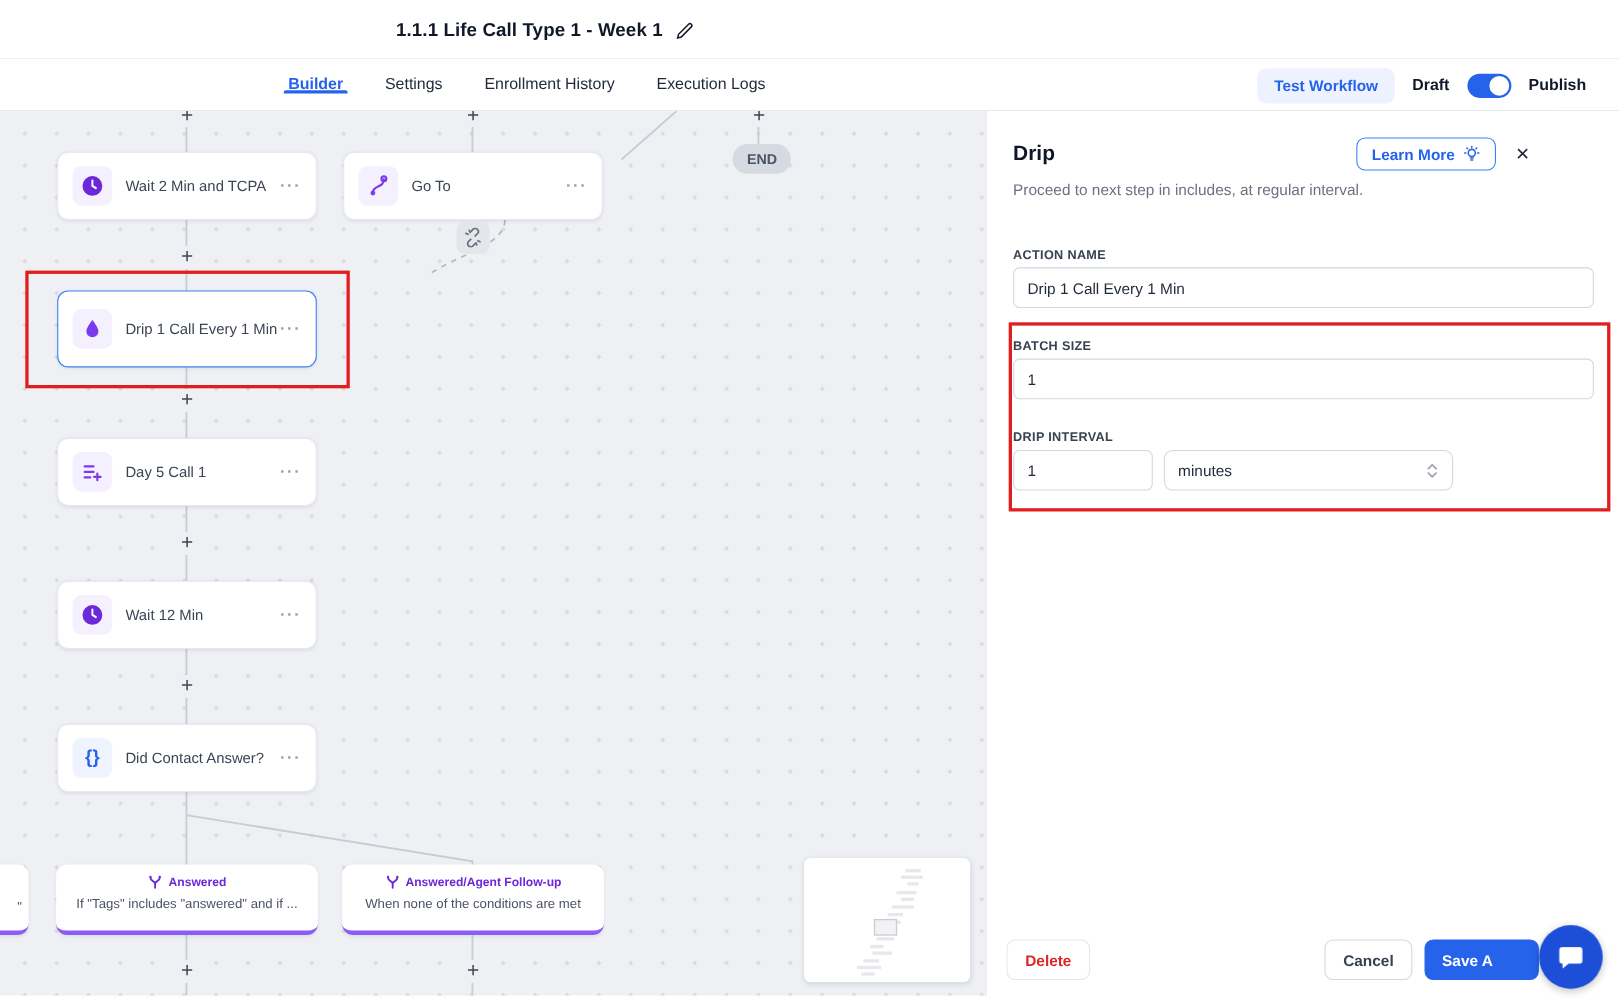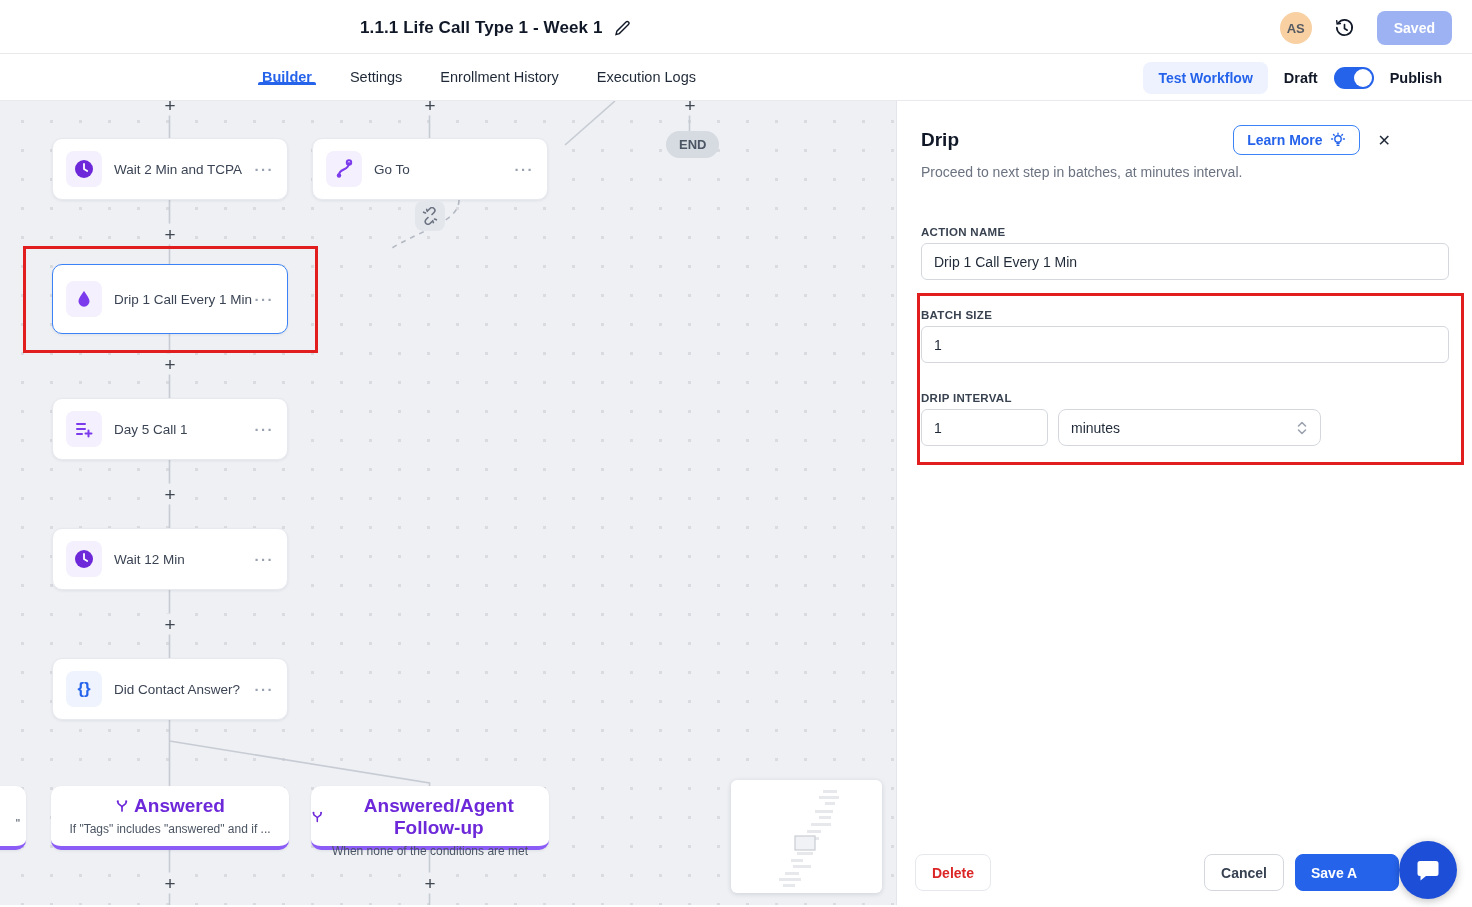--- a/index.html
+++ b/index.html
@@ -36,21 +36,21 @@
   .plus { position:absolute; transform:translate(-50%,-50%); z-index:2; color:#3f4752; font-size:19px; font-weight:500; line-height:1; background:#eef0f4; padding:1px 2px; }
   .node { position:absolute; width:236px; height:62px; background:#fff; border:1px solid #e7e9ee; border-radius:10px; box-shadow:0 1px 3px rgba(16,24,40,.07); display:flex; align-items:center; padding:0 13px; z-index:3; cursor:pointer; }
   .node.selected { border:1.5px solid #3b82f6; height:70px; }
   .node-icon { width:36px; height:36px; border-radius:8px; background:#f4f0fd; display:flex; align-items:center; justify-content:center; margin-right:12px; flex:none; }
   .node-icon.blue { background:#eef3fe; }
   .node-label { flex:1; font-size:13.5px; color:#3b4454; font-weight:500; white-space:nowrap; overflow:hidden; }
   .node-more { color:#98a1ad; font-size:15px; font-weight:700; letter-spacing:1.5px; cursor:pointer; }
   .braces-glyph { color:#2563eb; font-size:17px; font-weight:700; }
 
   .branch-card { position:absolute; width:238px; height:64px; background:#fff; border-radius:10px; border-bottom:4px solid #8b5cf6; box-shadow:0 1px 3px rgba(16,24,40,.07); text-align:center; padding-top:9px; z-index:3; cursor:pointer; }
-  .branch-title { display:flex; align-items:center; justify-content:center; gap:5px; font-size:19px; font-weight:700; color:#6d28d9; }
+  .branch-title { display:flex; align-items:center; justify-content:center; gap:5px; font-size:11px; font-weight:700; color:#6d28d9; }
   .branch-sub { margin-top:5px; font-size:12px; color:#4b5563; white-space:nowrap; overflow:hidden; padding:0 6px; }
 
   .end-pill { position:absolute; background:#d6dae1; color:#4b5563; font-size:13px; font-weight:600; border-radius:15px; padding:6px 13px; z-index:2; }
   .broken-link { position:absolute; width:30px; height:30px; border-radius:8px; background:#e3e6eb; display:flex; align-items:center; justify-content:center; z-index:4; }
 
   .minimap { position:absolute; left:731px; top:679px; width:151px; height:113px; background:#fff; border-radius:6px; box-shadow:0 1px 5px rgba(16,24,40,.15); z-index:2; }
   .annotation { position:absolute; border:3px solid #e11d1d; z-index:10; pointer-events:none; }
 
   
   .panel { position:relative; width:518px; height:804px; background:#fff; padding:24px; }
@@ -78,31 +78,20 @@
 
 <div class="app-header">
   <div class="title-wrap">
     <span class="wf-title">1.1.1 Life Call Type 1 - Week 1</span>
     <button class="icon-btn" title="">
       <svg width="17" height="17" viewBox="0 0 16 16" fill="none" stroke="#101828" stroke-width="1.3">
           <path d="M11.3 1.9a1.6 1.6 0 0 1 2.3 2.3L5 12.8l-3.1.8.8-3.1 8.6-8.6z"></path>
         </svg>
     </button>
   </div>
-  <div class="header-right">
-    <div class="avatar">AS</div>
-    <button class="icon-btn">
-      <svg width="21" height="21" viewBox="0 0 20 20" fill="none" stroke="#111827" stroke-width="1.6" stroke-linecap="round">
-        <path d="M4.2 4.6a7.3 7.3 0 1 1-1.5 4.5"></path>
-          <path d="M2.6 2.6l.4 3.1 3.1-.4" stroke-width="1.4"></path>
-          <path d="M10 6.2V10l2.6 1.6"></path>
-      </svg>
-    </button>
-    <button class="saved-btn">Saved</button>
-  </div>
 </div>
 
 <div class="tabbar">
   <div class="tabs">
     <div class="tab active">Builder</div>
     <div class="tab">Settings</div>
     <div class="tab">Enrollment History</div>
     <div class="tab">Execution Logs</div>
   </div>
   <div class="tabbar-right">
@@ -273,21 +262,21 @@
       <span class="panel-title">Drip</span>
       <button class="learn-more-btn">
         <span>Learn More</span>
         <svg width="16" height="16" viewBox="0 0 16 16" fill="none" stroke="#2563eb" stroke-width="1.4" stroke-linecap="round">
           <circle cx="8" cy="7" r="3.2"></circle>
             <path d="M6.8 11.6 h2.4 M7.2 13.4 h1.6 M8 1.2 v1 M2.6 7 h-1 M14.4 7 h-1 M4.2 3.2 l-.7 -.7 M11.8 3.2 l.7 -.7"></path>
         </svg>
       </button>
       <button class="close-btn">✕</button>
     </div>
-    <div class="panel-desc">Proceed to next step in batches, at minutes interval.</div>
+    <div class="panel-desc">Proceed to next step in includes, at regular interval.</div>
 
     <div class="field-label">ACTION NAME</div>
     <input class="text-input" value="Drip 1 Call Every 1 Min" style="">
 
     <div class="annotation" style="left:20px; top:192px; width:547px; height:172px;"></div>
 
     <div class="field-label tight">BATCH SIZE</div>
     <input class="text-input" value="1" style="">
 
     <div class="field-label tight">DRIP INTERVAL</div>

